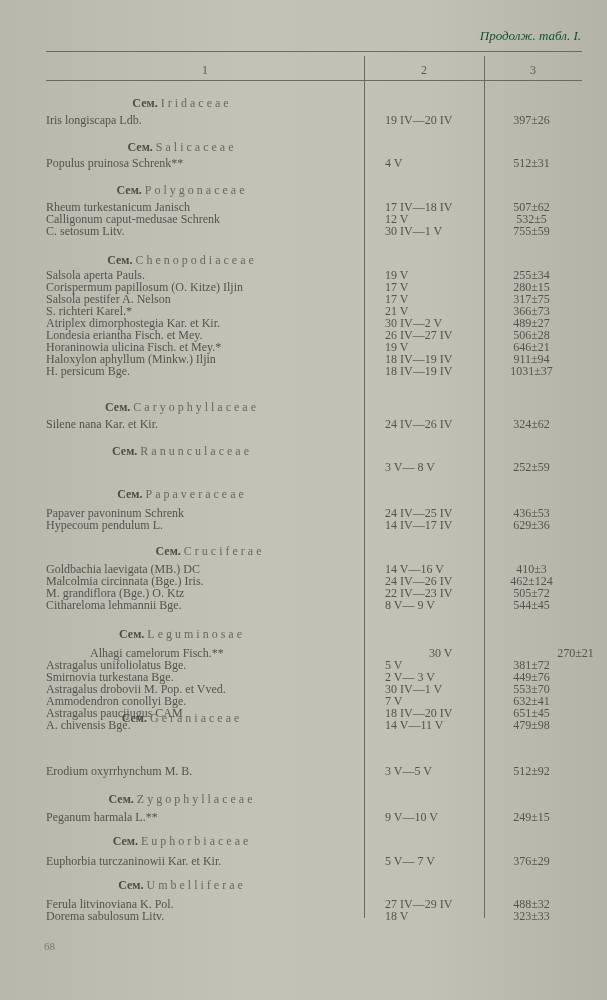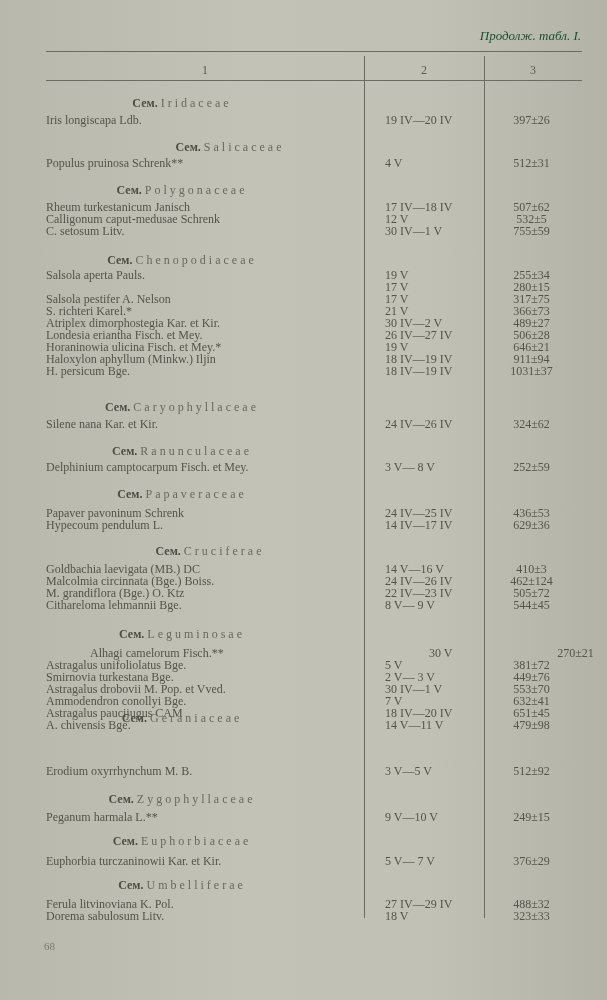--- a/index.html
+++ b/index.html
@@ -45,21 +45,21 @@
 <div class="head-cell" style="left:364px;width:120px;">2</div>
 <div class="head-cell" style="left:484px;width:98px;">3</div>
 
 <div id="table-body">
     <div class="family" style="top: 96px;"><span class="sem">Сем.</span> <span class="fam">Iridaceae</span></div>
     <div class="row" style="top: 114px;">
       <span class="c1">Iris longiscapa Ldb.</span>
       <span class="c2">19 IV—20 IV</span>
       <span class="c3">397±26</span>
     </div>
-    <div class="family" style="top: 140px; padding-left: 48px;"><span class="sem">Сем.</span> <span class="fam">Salicaceae</span></div>
+    <div class="family" style="top: 140px;"><span class="sem">Сем.</span> <span class="fam">Salicaceae</span></div>
     <div class="row" style="top: 157px;">
       <span class="c1">Populus pruinosa Schrenk**</span>
       <span class="c2">4 V</span>
       <span class="c3">512±31</span>
     </div>
     <div class="family" style="top: 183px;"><span class="sem">Сем.</span> <span class="fam">Polygonaceae</span></div>
     <div class="row" style="top: 201px;">
       <span class="c1">Rheum turkestanicum Janisch</span>
       <span class="c2">17 IV—18 IV</span>
       <span class="c3">507±62</span>
@@ -74,20 +74,21 @@
       <span class="c2">30 IV—1 V</span>
       <span class="c3">755±59</span>
     </div>
     <div class="family" style="top: 253px;"><span class="sem">Сем.</span> <span class="fam">Chenopodiaceae</span></div>
     <div class="row" style="top: 269px;">
       <span class="c1">Salsola aperta Pauls.</span>
       <span class="c2">19 V</span>
       <span class="c3">255±34</span>
     </div>
     <div class="row" style="top: 281px;">
+      <span class="c1">Corispermum papillosum (O. Kitze) Iljin</span>
       <span class="c2">17 V</span>
       <span class="c3">280±15</span>
     </div>
     <div class="row" style="top: 293px;">
       <span class="c1">Salsola pestifer A. Nelson</span>
       <span class="c2">17 V</span>
       <span class="c3">317±75</span>
     </div>
     <div class="row" style="top: 305px;">
       <span class="c1">S. richteri Karel.*</span>
@@ -120,21 +121,20 @@
       <span class="c3">1031±37</span>
     </div>
     <div class="family" style="top: 400px;"><span class="sem">Сем.</span> <span class="fam">Caryophyllaceae</span></div>
     <div class="row" style="top: 418px;">
       <span class="c1">Silene nana Kar. et Kir.</span>
       <span class="c2">24 IV—26 IV</span>
       <span class="c3">324±62</span>
     </div>
     <div class="family" style="top: 444px;"><span class="sem">Сем.</span> <span class="fam">Ranunculaceae</span></div>
     <div class="row" style="top: 461px;">
-      <span class="c1">Delphinium camptocarpum Fisch. et Mey.</span>
       <span class="c2">3 V— 8 V</span>
       <span class="c3">252±59</span>
     </div>
     <div class="family" style="top: 487px;"><span class="sem">Сем.</span> <span class="fam">Papaveraceae</span></div>
     <div class="row" style="top: 507px;">
       <span class="c1">Papaver pavoninum Schrenk</span>
       <span class="c2">24 IV—25 IV</span>
       <span class="c3">436±53</span>
     </div>
     <div class="row" style="top: 519px;">
@@ -142,21 +142,21 @@
       <span class="c2">14 IV—17 IV</span>
       <span class="c3">629±36</span>
     </div>
     <div class="family" style="top: 544px; margin-left: 28px;"><span class="sem">Сем.</span> <span class="fam">Cruciferae</span></div>
     <div class="row" style="top: 563px;">
       <span class="c1">Goldbachia laevigata (MB.) DC</span>
       <span class="c2">14 V—16 V</span>
       <span class="c3">410±3</span>
     </div>
     <div class="row" style="top: 575px;">
-      <span class="c1">Malcolmia circinnata (Bge.) Boiss.</span>
+      <span class="c1">Malcolmia circinnata (Bge.) Iris.</span>
       <span class="c2">24 IV—26 IV</span>
       <span class="c3">462±124</span>
     </div>
     <div class="row" style="top: 587px;">
       <span class="c1">M. grandiflora (Bge.) O. Ktz</span>
       <span class="c2">22 IV—23 IV</span>
       <span class="c3">505±72</span>
     </div>
     <div class="row" style="top: 599px;">
       <span class="c1">Cithareloma lehmannii Bge.</span>

